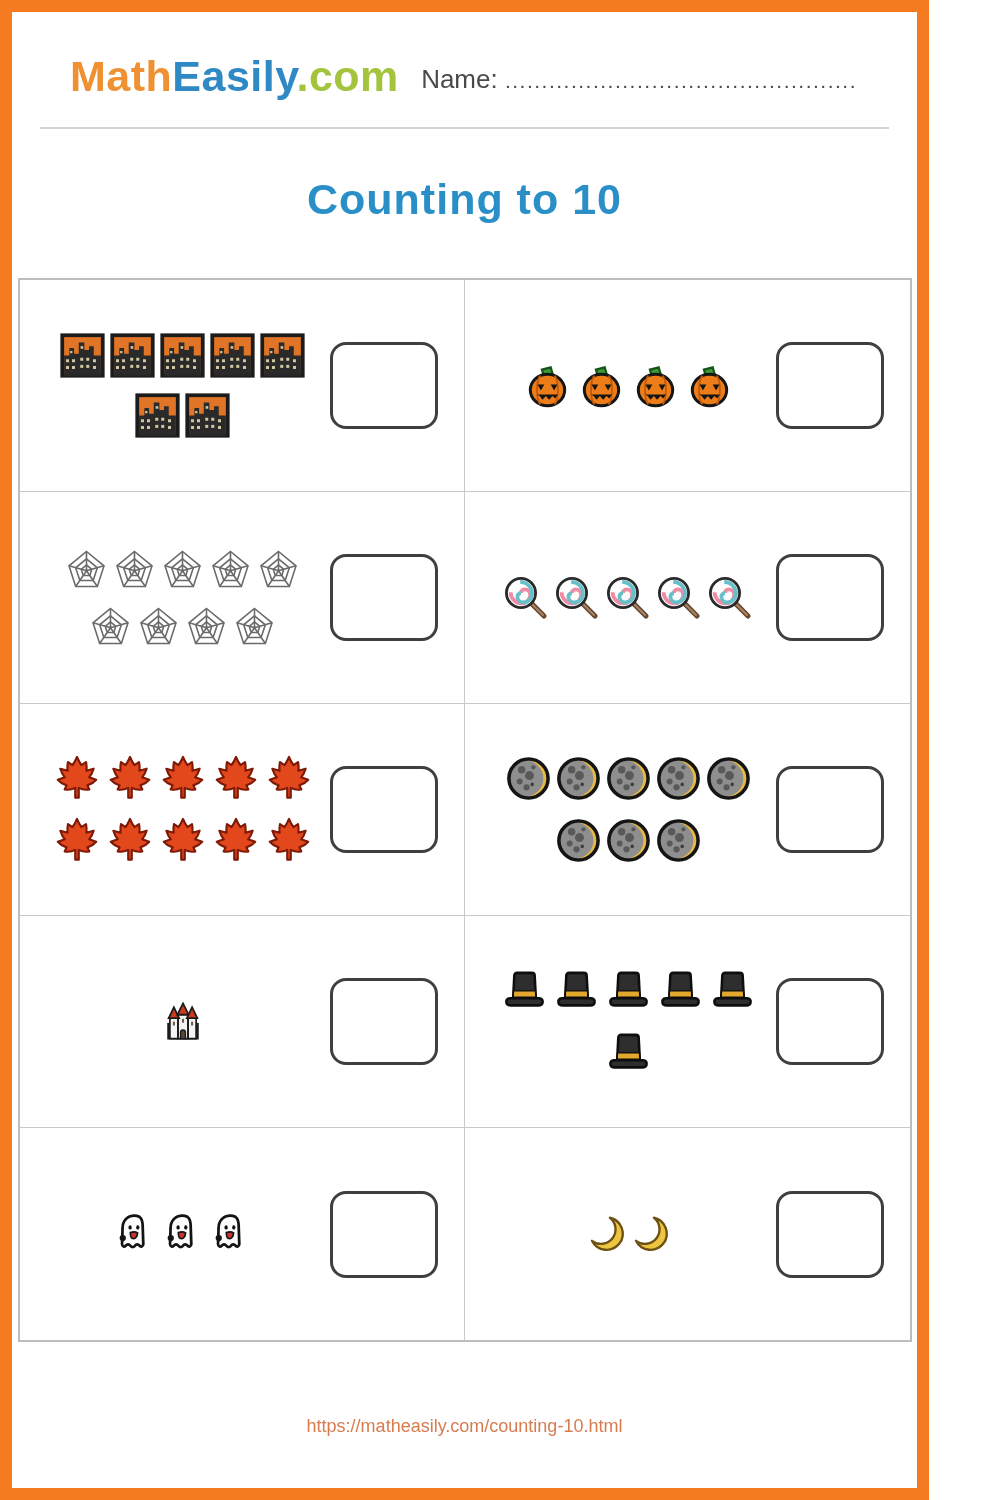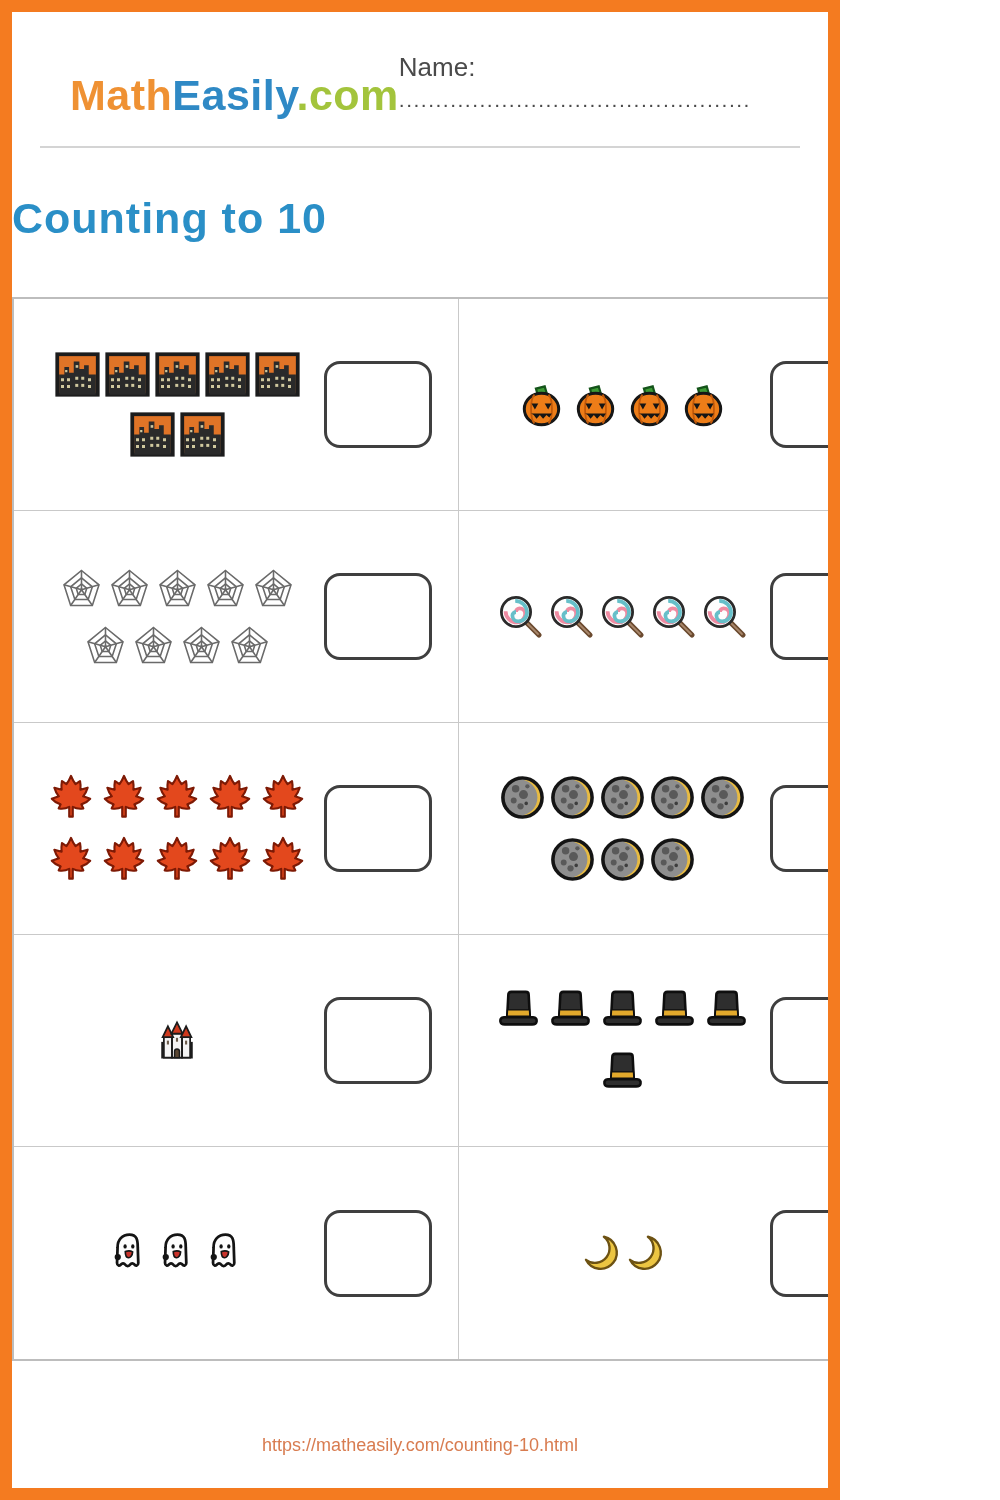--- a/index.html
+++ b/index.html
@@ -1,42 +1,42 @@
 <!DOCTYPE html>
 <html><head>
 <meta charset="utf-8">
 <style>
   * { box-sizing: border-box; margin: 0; padding: 0; }
   html,body { background:#ffffff; }
   body { font-family: "Liberation Sans", "DejaVu Sans", sans-serif; }
 
   .page {
     position: relative;
-    width: 840px; height: 1500px;
+    width: 929px; height: 1500px;
     border: 12px solid #f47b20;
     background: #ffffff;
     overflow: hidden;
   }
 
   
   .header {
     display: flex; align-items: flex-end; justify-content: space-between;
     padding: 40px 60px 0 58px;
   }
   .logo { font-size: 43px; font-weight: bold; letter-spacing: .5px; }
   .logo .lg-1 { color: #ef9133; }
   .logo .lg-2 { color: #2f89c5; }
   .logo .lg-3 { color: #a3c43c; }
   .name-line { font-size: 26px; color: #4a4a4a; padding-bottom: 6px; }
   .name-dots { font-size: 21px; letter-spacing: 1.5px; color: #4a4a4a; }
 
   .divider { border-top: 2px solid #d4d4d4; margin: 26px 28px 0 28px; }
 
   .title {
-    text-align: left; margin-top: 46px;
+    text-align: center; margin-top: 46px;
     font-size: 43px; font-weight: bold; letter-spacing: 1px;
     color: #2a8fc7;
   }
 
   
   .grid {
     width: 894px; margin: 54px auto 0;
     display: grid; grid-template-columns: 1fr 1fr;
     border: 2px solid #bdbdbd;
   }

